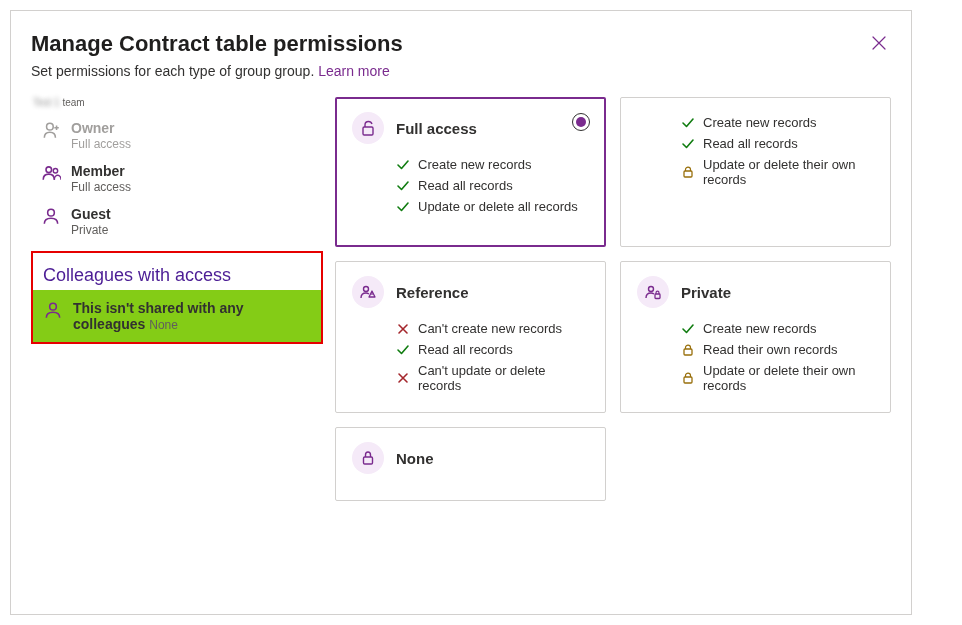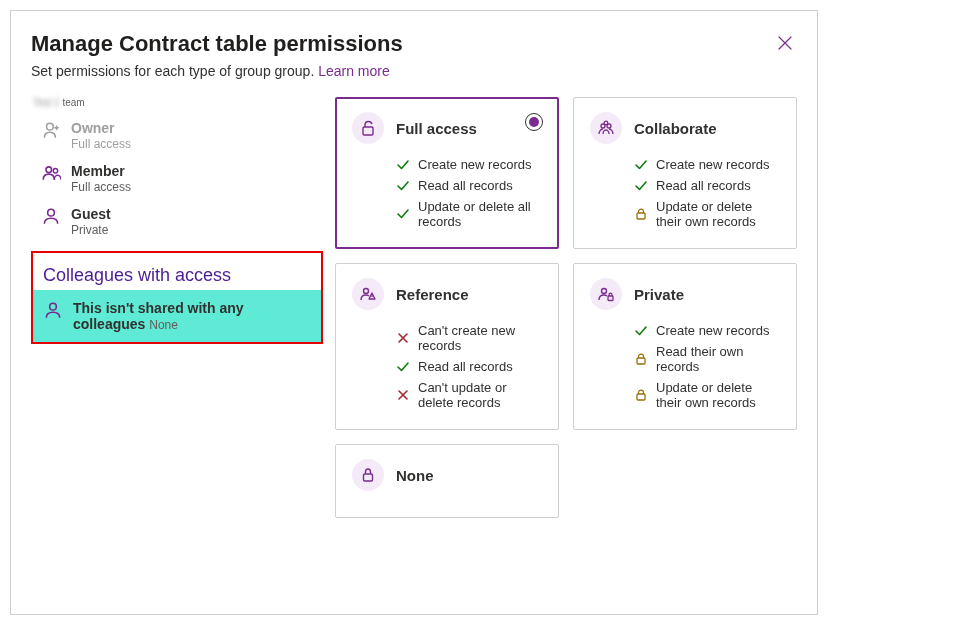--- a/index.html
+++ b/index.html
@@ -1,35 +1,35 @@
 <!DOCTYPE html>
 <html><head>
   <meta charset="utf-8">
   <style>
     * { box-sizing: border-box; margin: 0; padding: 0; }
     body { font-family: "Segoe UI", -apple-system, BlinkMacSystemFont, sans-serif; background: #fff; color: #323130; font-size: 14px; padding: 10px; }
-    .panel { width: 808px; border: 1px solid #d2d0ce; padding: 20px 20px 20px 20px; position: relative; min-height: 605px; }
+    .panel { width: 902px; border: 1px solid #d2d0ce; padding: 20px 20px 20px 20px; position: relative; min-height: 605px; }
     .header-row { display: flex; justify-content: space-between; align-items: flex-start; }
     .title { font-size: 22px; font-weight: 600; color: #201f1e; }
     .close-btn { background: none; border: none; cursor: pointer; color: #7a2b8e; font-size: 18px; padding: 4px; line-height: 1; }
     .subtitle { font-size: 14px; color: #323130; margin-top: 6px; }
     .subtitle a { color: #7a2b8e; text-decoration: none; }
     .body { display: flex; gap: 12px; margin-top: 18px; }
     .sidebar { width: 292px; flex-shrink: 0; }
     .team-label { color: #605e5c; font-size: 10px; margin-bottom: 6px; margin-left: 2px; }
     .blur { color: transparent; text-shadow: 0 0 5px #888; user-select: none; }
     .role-item { display: flex; align-items: flex-start; gap: 10px; padding: 6px 6px 6px 10px; cursor: pointer; }
     .role-item.disabled .role-name, .role-item.disabled .role-sub, .role-item.disabled .role-icon { color: #a19f9d; }
     .role-icon { width: 20px; height: 20px; flex-shrink: 0; color: #7a2b8e; }
     .role-text { display: flex; flex-direction: column; }
     .role-name { font-weight: 600; color: #323130; font-size: 14px; }
     .role-sub { font-size: 12px; color: #605e5c; margin-top: 1px; }
     .section-label { font-size: 18px; color: #4c1d95; padding: 4px 10px; margin-top: 8px; }
     .highlight-box { border: 2px solid #e60000; margin-top: 8px; }
-    .colleague-item { background: #5eead4; padding: 10px 10px 10px 10px; display: flex; align-items: flex-start; gap: 10px; cursor: pointer; }
+    .colleague-item { background: #84cc16; padding: 10px 10px 10px 10px; display: flex; align-items: flex-start; gap: 10px; cursor: pointer; }
     .colleague-text .role-name { font-weight: 600; font-size: 14px; }
     .cards { flex: 1; display: grid; grid-template-columns: 1fr 1fr; gap: 14px; align-content: start; }
     .card { border: 1px solid #d2d0ce; border-radius: 2px; padding: 14px 16px 16px 16px; position: relative; cursor: pointer; }
     .card.selected { border: 2px solid #7a2b8e; padding: 13px 15px 15px 15px; }
     .card.tall { min-height: 150px; }
     .card-head { display: flex; align-items: center; gap: 12px; margin-bottom: 10px; }
     .card-icon-wrap { width: 32px; height: 32px; border-radius: 50%; background: #f5eaf8; display: flex; align-items: center; justify-content: center; flex-shrink: 0; }
     .card-icon-wrap svg { width: 18px; height: 18px; color: #7a2b8e; }
     .card-title { font-weight: 600; font-size: 15px; color: #323130; }
     .radio { position: absolute; top: 14px; right: 14px; width: 18px; height: 18px; border: 1px solid #323130; border-radius: 50%; display: flex; align-items: center; justify-content: center; }
@@ -193,28 +193,20 @@
             </li>
             <li class="perm-item">
               <svg class="perm-icon green" viewBox="0 0 14 14">
                 <use href="#ic-check"></use>
               </svg>
               <span>Update or delete all records</span>
             </li>
           </ul>
         </div>
         <div class="card tall">
-          <div class="card-head">
-            <div class="card-icon-wrap">
-              <svg viewBox="0 0 18 18">
-                <use href="#ic-group"></use>
-              </svg>
-            </div>
-            <span class="card-title">Collaborate</span>
-          </div>
           <ul class="perm-list">
             <li class="perm-item">
               <svg class="perm-icon green" viewBox="0 0 14 14">
                 <use href="#ic-check"></use>
               </svg>
               <span>Create new records</span>
             </li>
             <li class="perm-item">
               <svg class="perm-icon green" viewBox="0 0 14 14">
                 <use href="#ic-check"></use>

